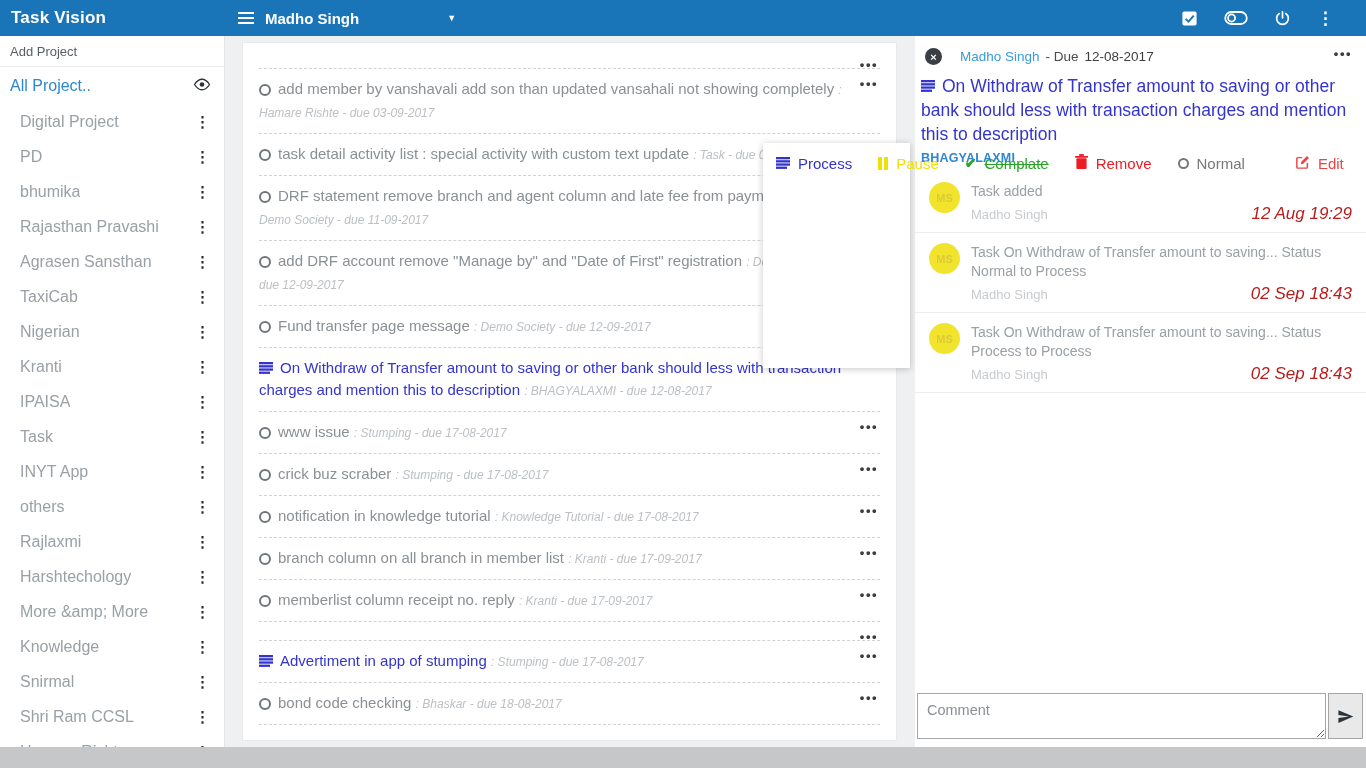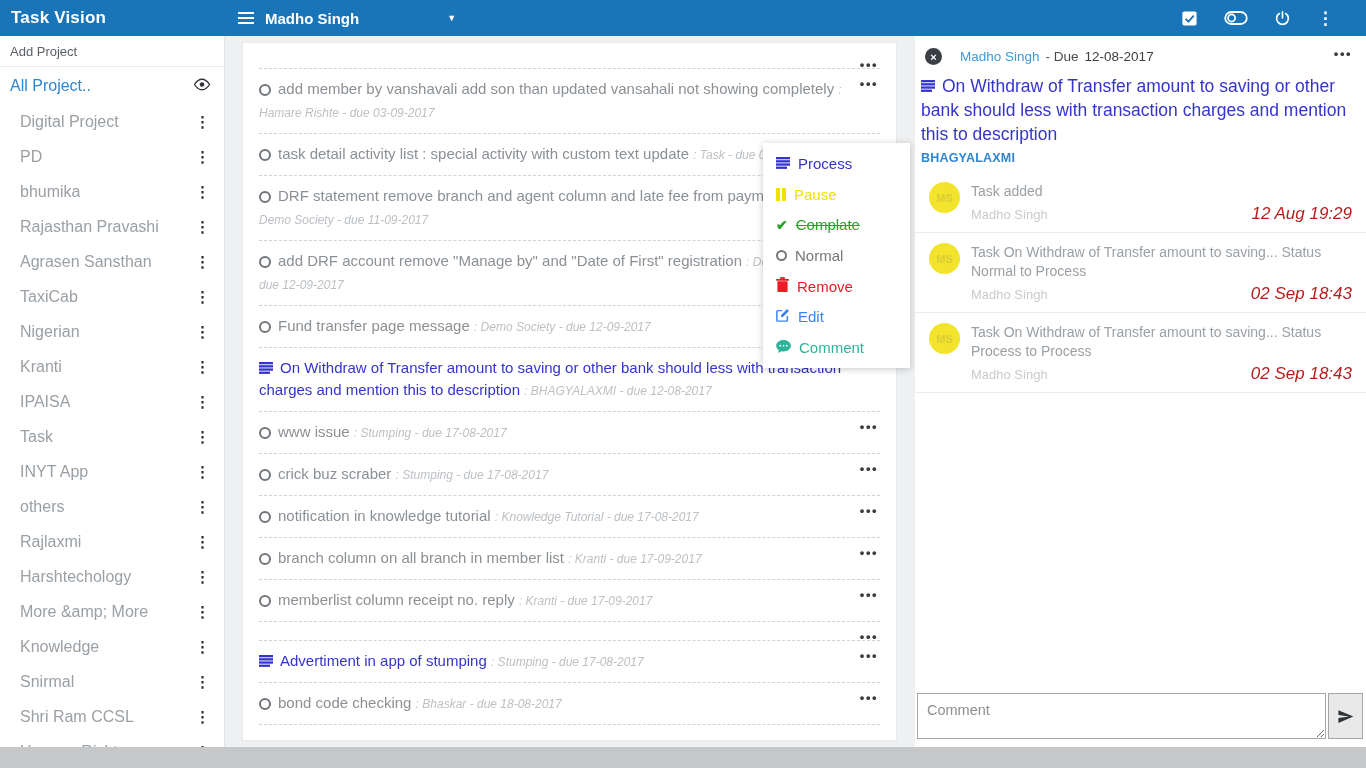--- a/index.html
+++ b/index.html
@@ -32,21 +32,21 @@
   .task-row{position:relative;padding:9px 34px 9px 0;border-bottom:1px dashed #cfd3d6;cursor:pointer}
   .task-line{font-size:15px;line-height:21px}
   .task-title{color:#8b9095}
   .task-meta{color:#bcc0c4;font-size:12px;font-style:italic}
   .task-row[data-status="process"] .task-title{color:#3434cf}
   .circle-icon{display:inline-block;width:12px;height:12px;border:2px solid #6f757a;border-radius:50%;margin-right:7px;vertical-align:-2px}
   .bars-icon{display:inline-block;margin-right:7px;vertical-align:-1px;color:#3434cf}
   .kebab-h{position:absolute;right:2px;top:7px;color:#3d3d3d;font-size:13px;font-weight:700;letter-spacing:1.5px}
 
   
-  .context-menu{position:absolute;left:763px;top:143px;width:147px;height:225px;background:#fff;box-shadow:0 1px 7px rgba(0,0,0,.22);z-index:6;padding:5px 0;display:flex;flex-direction:column;justify-content:space-around}
+  .context-menu{position:absolute;left:763px;top:143px;width:147px;height:225px;background:#fff;box-shadow:0 1px 7px rgba(0,0,0,.22);z-index:6;padding:5px 0;display:flex;justify-content:space-around}
   .menu-item{display:flex;align-items:center;gap:8px;padding:0 13px;font-size:15px;height:30px;cursor:pointer}
   .menu-item svg{flex:0 0 auto}
   .strike{text-decoration:line-through}
   .pause-icon{display:inline-flex;gap:2px}
   .pause-icon i{display:block;width:4px;height:13px;background:currentColor}
   .ring-icon{display:inline-block;width:11px;height:11px;border:2px solid currentColor;border-radius:50%}
   .check-glyph{font-size:14px;font-weight:700}
 
   
   .detail-panel{position:absolute;left:915px;top:36px;width:451px;bottom:21px;background:#fff;z-index:2}
@@ -330,33 +330,33 @@
       <span class="pause-icon">
           <i></i>
           <i></i>
         </span>
       <span>Pause</span>
     </div>
     <div class="menu-item" style="color: rgb(40, 162, 40);">
       <span class="check-glyph">✔</span>
       <span class="strike">Complate</span>
     </div>
-    <div class="menu-item" style="color: rgb(119, 119, 119);">
-      <span class="ring-icon"></span>
-      <span>Normal</span>
-    </div>
     <div class="menu-item" style="color: rgb(237, 28, 36);">
       <span><svg width="13" height="15" viewBox="0 0 14 16" fill="currentColor">
             <rect x="1.5" y="4.5" width="11" height="11.5" rx="1"></rect>
             <rect x="0" y="2" width="14" height="2" rx="0.5"></rect>
             <rect x="4.5" y="0" width="5" height="2"></rect>
           </svg></span>
       <span>Remove</span>
     </div>
-    <div class="menu-item" style="color: #3b82f6;">
+    <div class="menu-item" style="color: rgb(119, 119, 119);">
+      <span class="ring-icon"></span>
+      <span>Normal</span>
+    </div>
+    <div class="menu-item" style="color: #ef4444; margin-left: 25px;">
       <span><svg width="14" height="14" viewBox="0 0 16 16">
             <path d="M13 9v5a1 1 0 0 1-1 1H2a1 1 0 0 1-1-1V4a1 1 0 0 1 1-1h5" fill="none" stroke="currentColor" stroke-width="1.7"></path>
             <path d="M12.6 1.2l2.2 2.2L8.3 9.9l-2.9.7.7-2.9z" fill="currentColor"></path>
           </svg></span>
       <span>Edit</span>
     </div>
     <div class="menu-item" style="color: rgb(45, 179, 152);">
       <span><svg width="15" height="13" viewBox="0 0 18 16" fill="currentColor">
             <path d="M9 0C4 0 0 3.1 0 7c0 2.2 1.3 4.2 3.3 5.5L2.4 16l4-2.2c.8.2 1.7.3 2.6.3 5 0 9-3.1 9-7S14 0 9 0z"></path>
             <circle cx="5" cy="7" r="1.1" fill="#fff"></circle>

